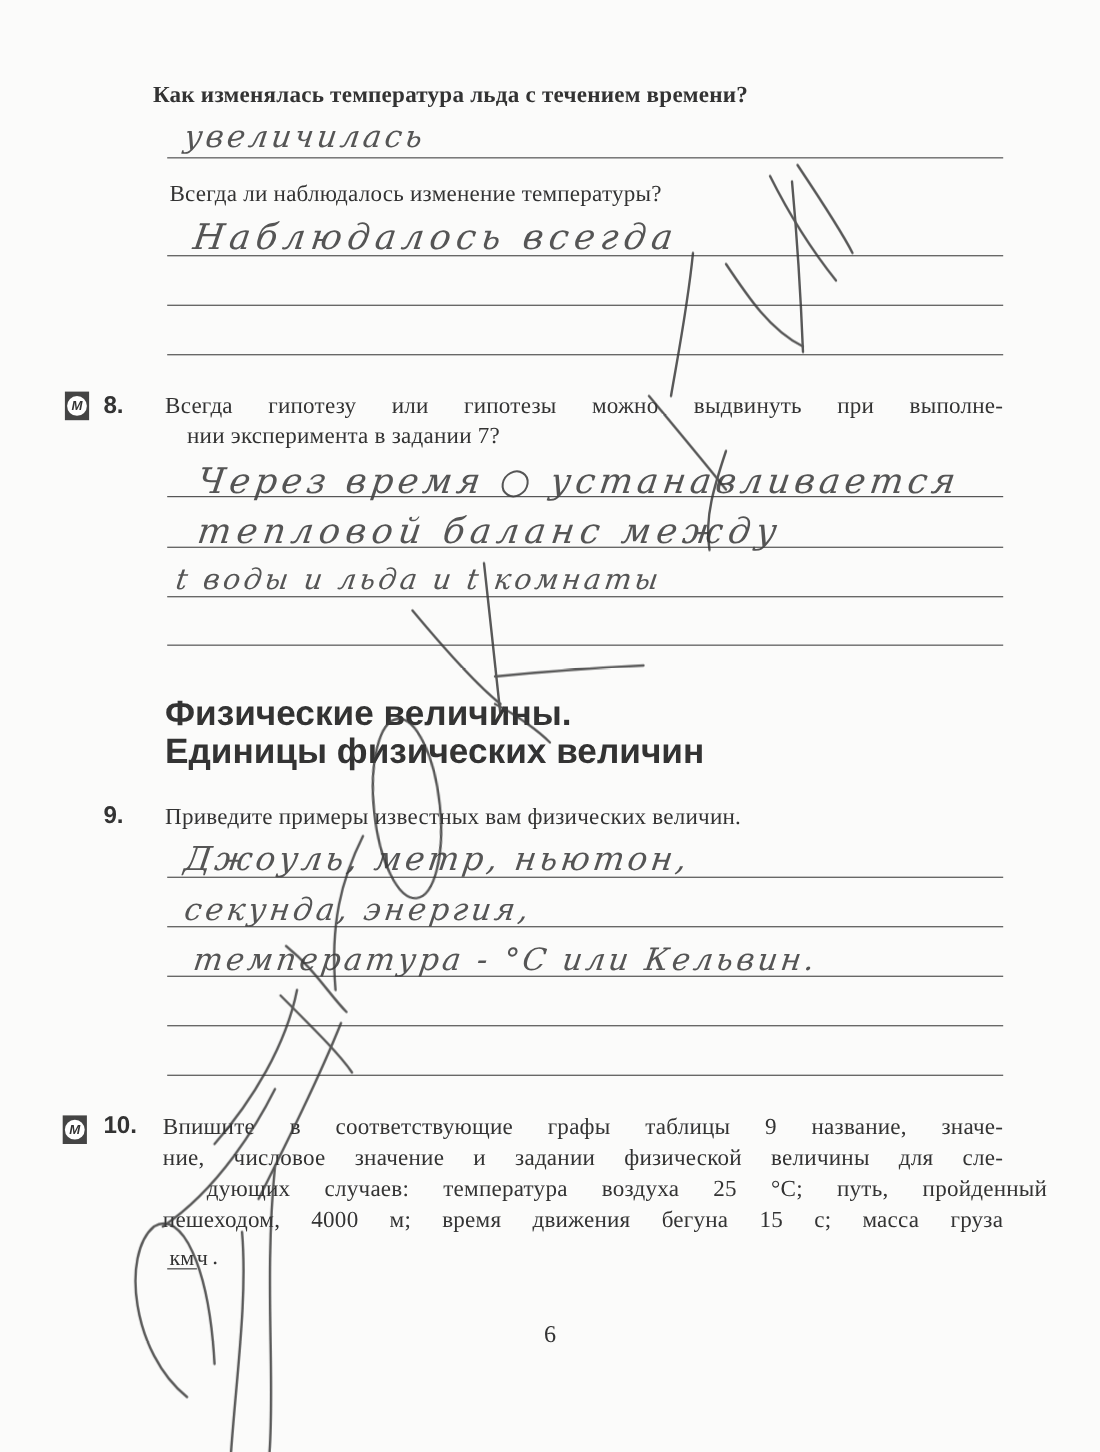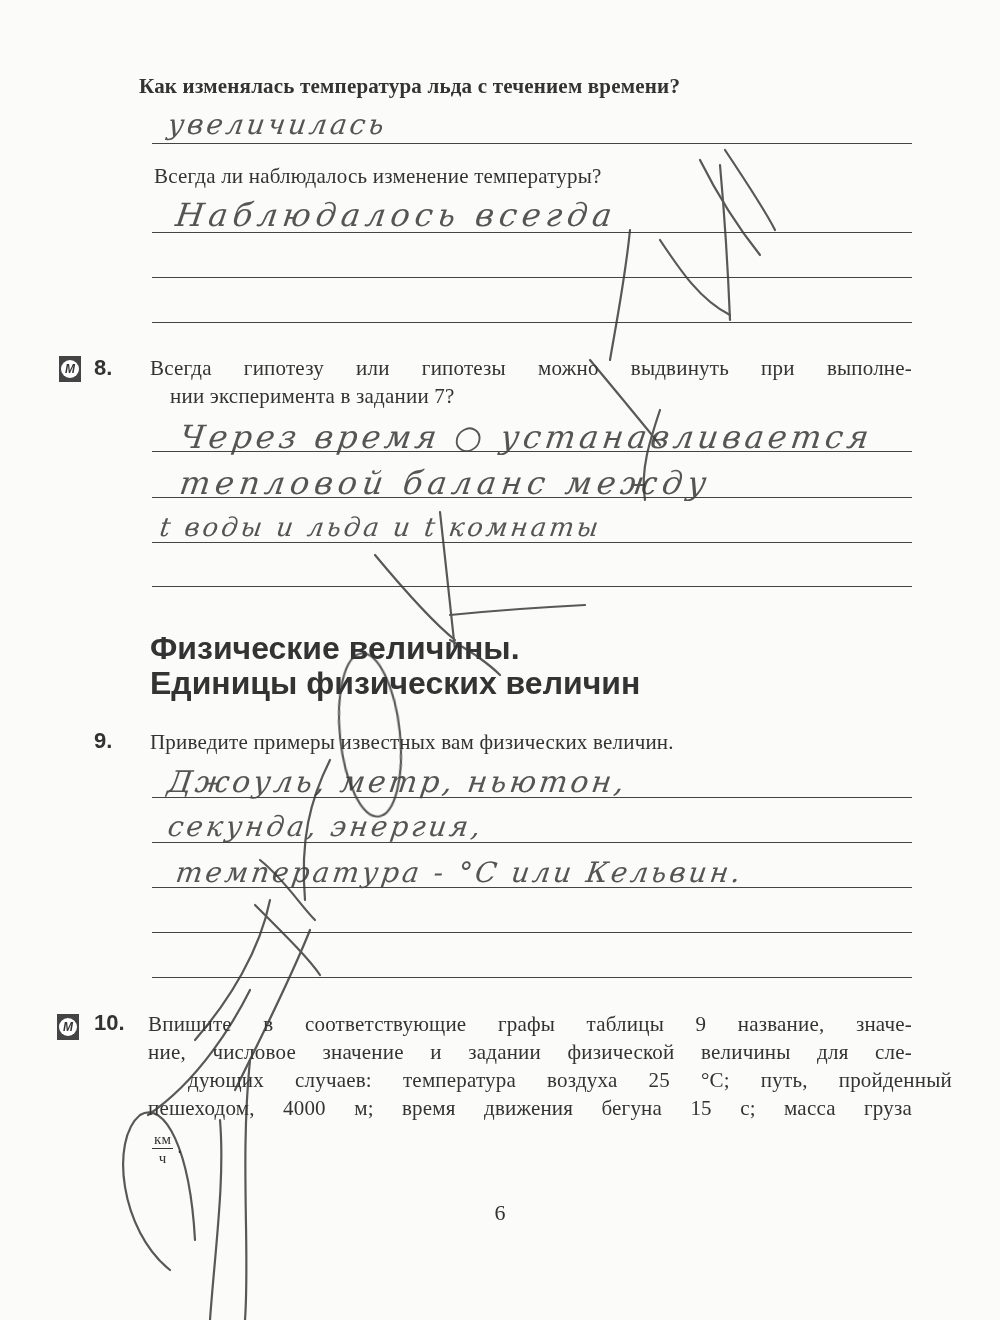--- a/index.html
+++ b/index.html
@@ -65,21 +65,21 @@
     color: #333;
     line-height: 33px;
   }
   .page-num {
     position: absolute;
     left: 0; width: 1000px; text-align: center;
     top: 1200px;
     font-size: 22px; color: #333;
   }
   .pen-overlay { position: absolute; left: 0; top: 0; pointer-events: none; }
-  .frac { display: inline-flex; flex-direction: column; align-items: center; vertical-align: middle; font-size: 15px; line-height: 18px; margin: 0 4px; }
+  .frac { display: inline-flex; align-items: center; vertical-align: middle; font-size: 20px; line-height: 18px; margin: 0 4px; }
   .frac .top { border-bottom: 1.2px solid #333; padding: 0 2px; }
 </style>
 </head>
 <body>
 
 <div class="abs q-text" style="left:139px; top:74px;font-weight:bold;">Как изменялась температура льда с течением времени?</div>
 <div class="hand" style="left:168px; top:108px; font-size:28px;">увеличилась</div>
 <div class="line" style="top:143px;"></div>
 
 <div class="abs q-text" style="left:154px; top:164px;">Всегда ли наблюдалось изменение температуры?</div>

